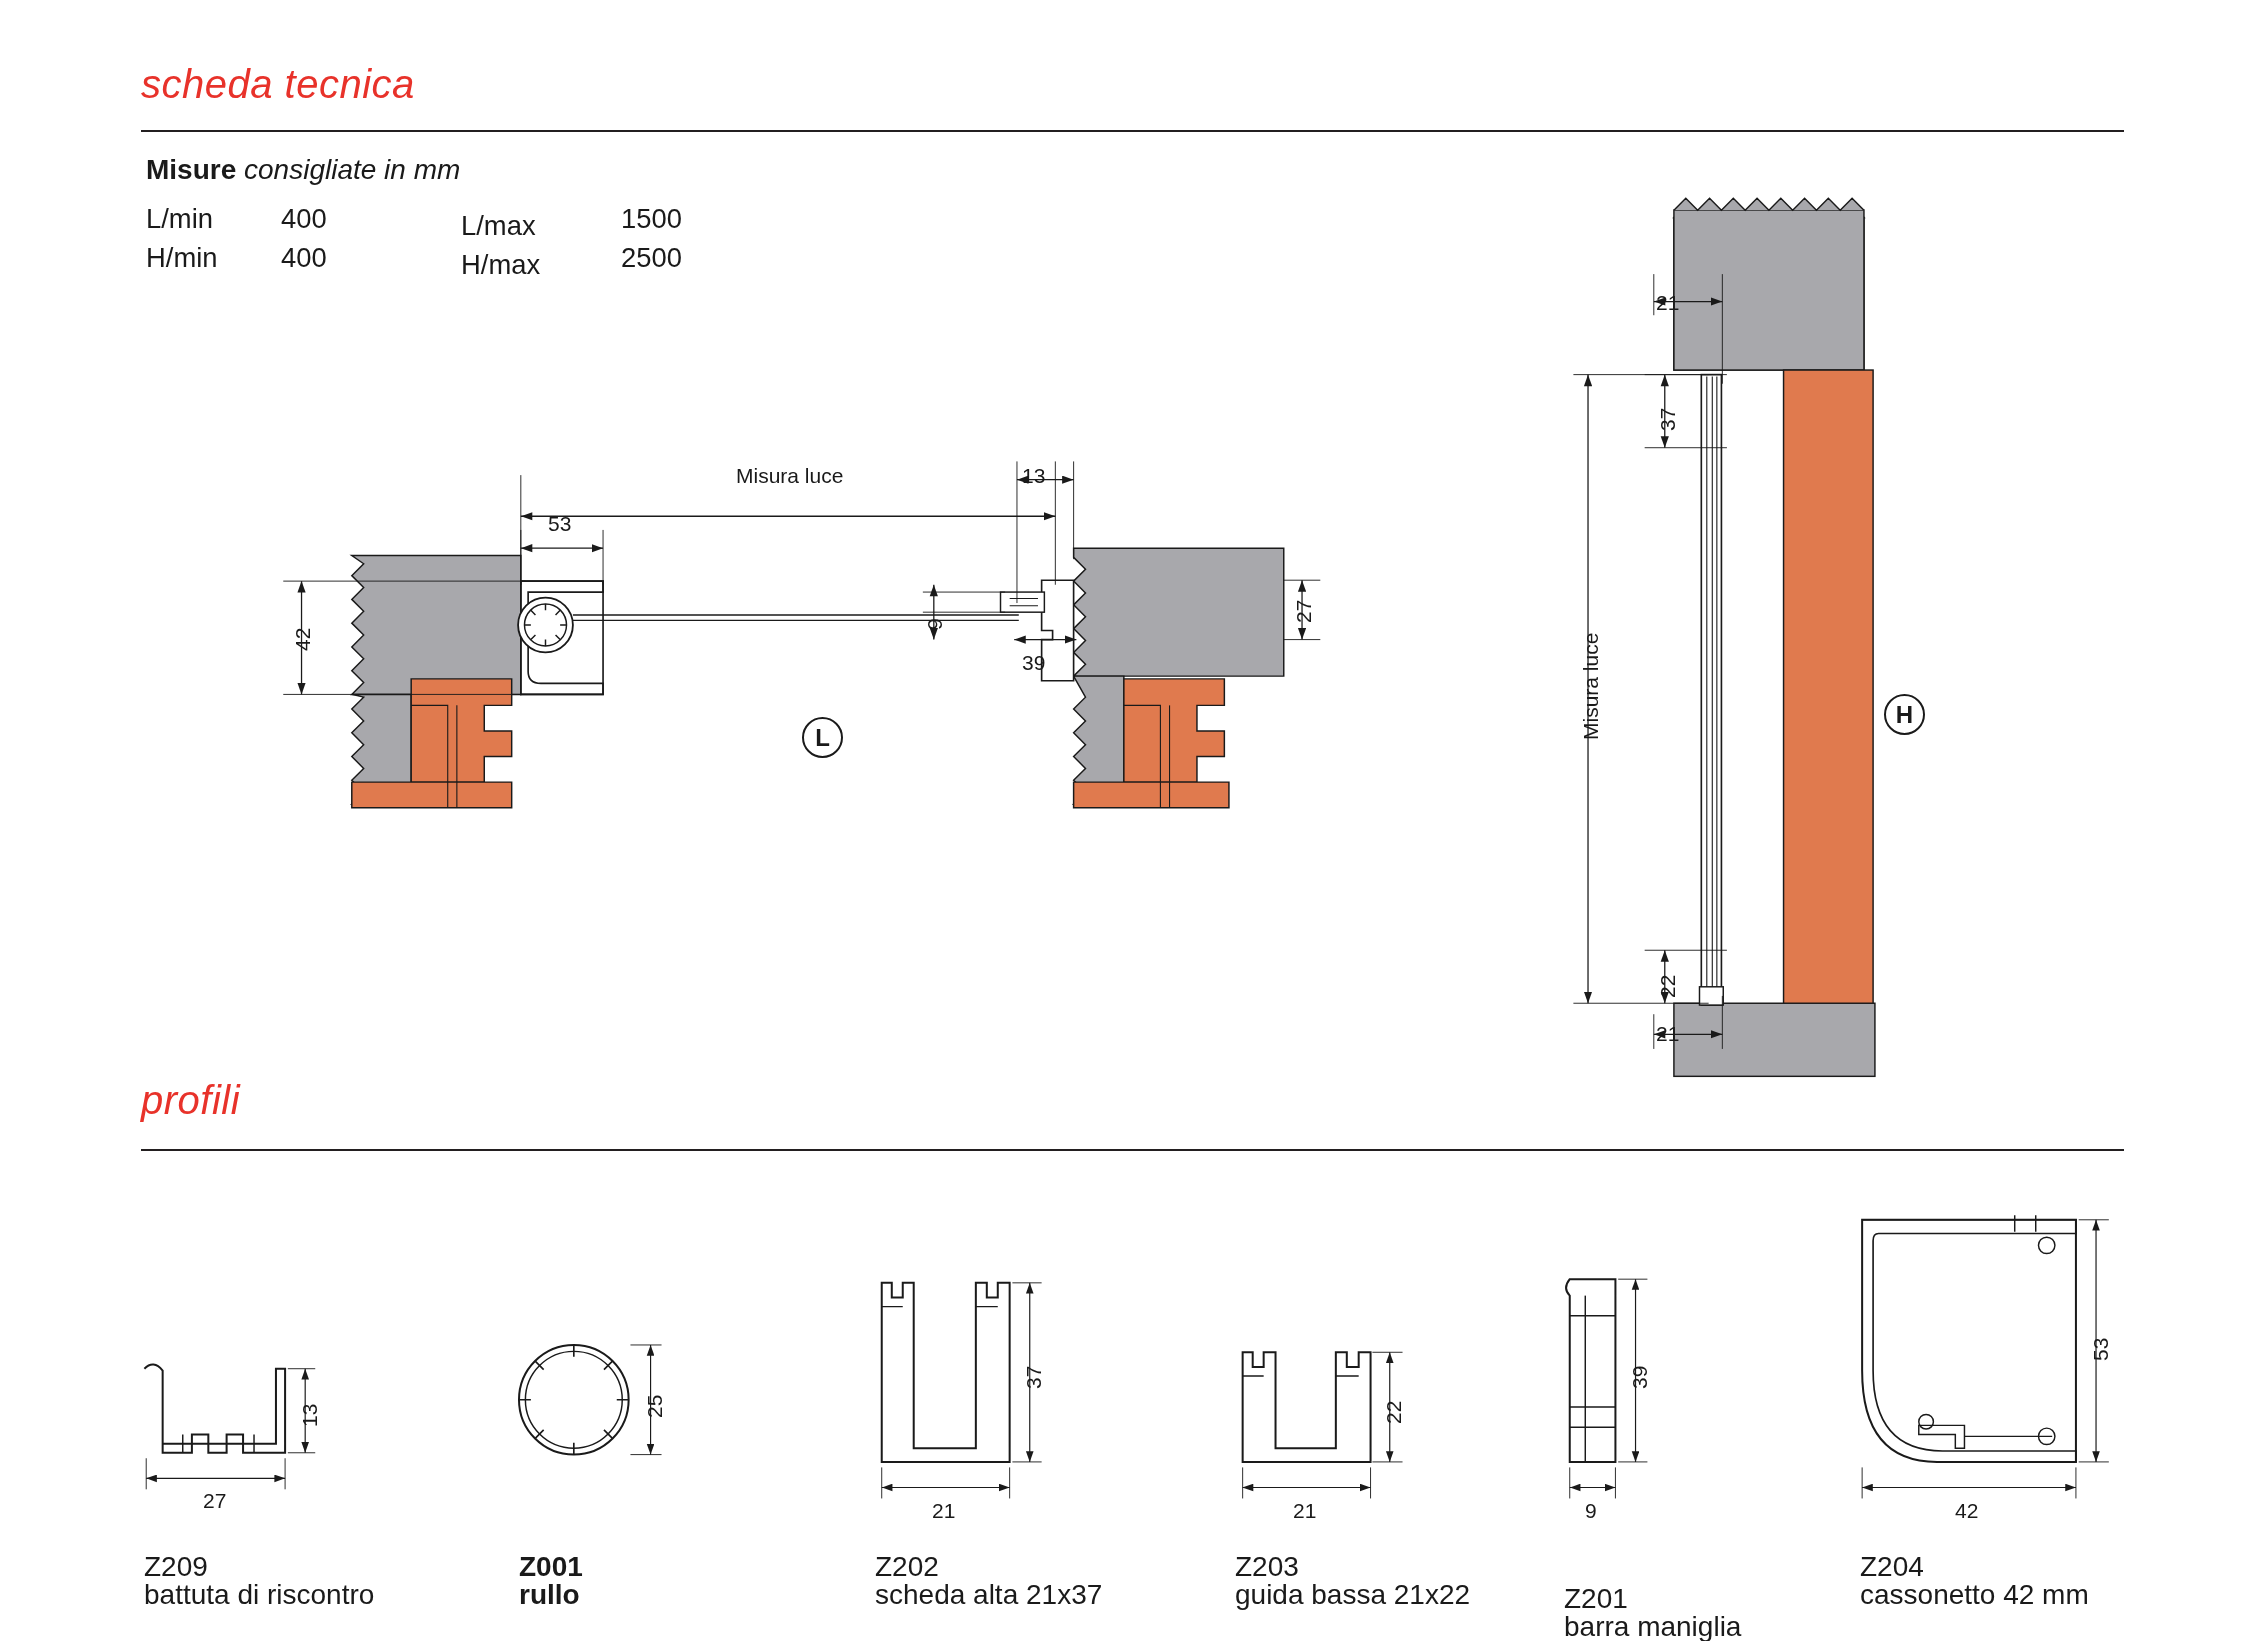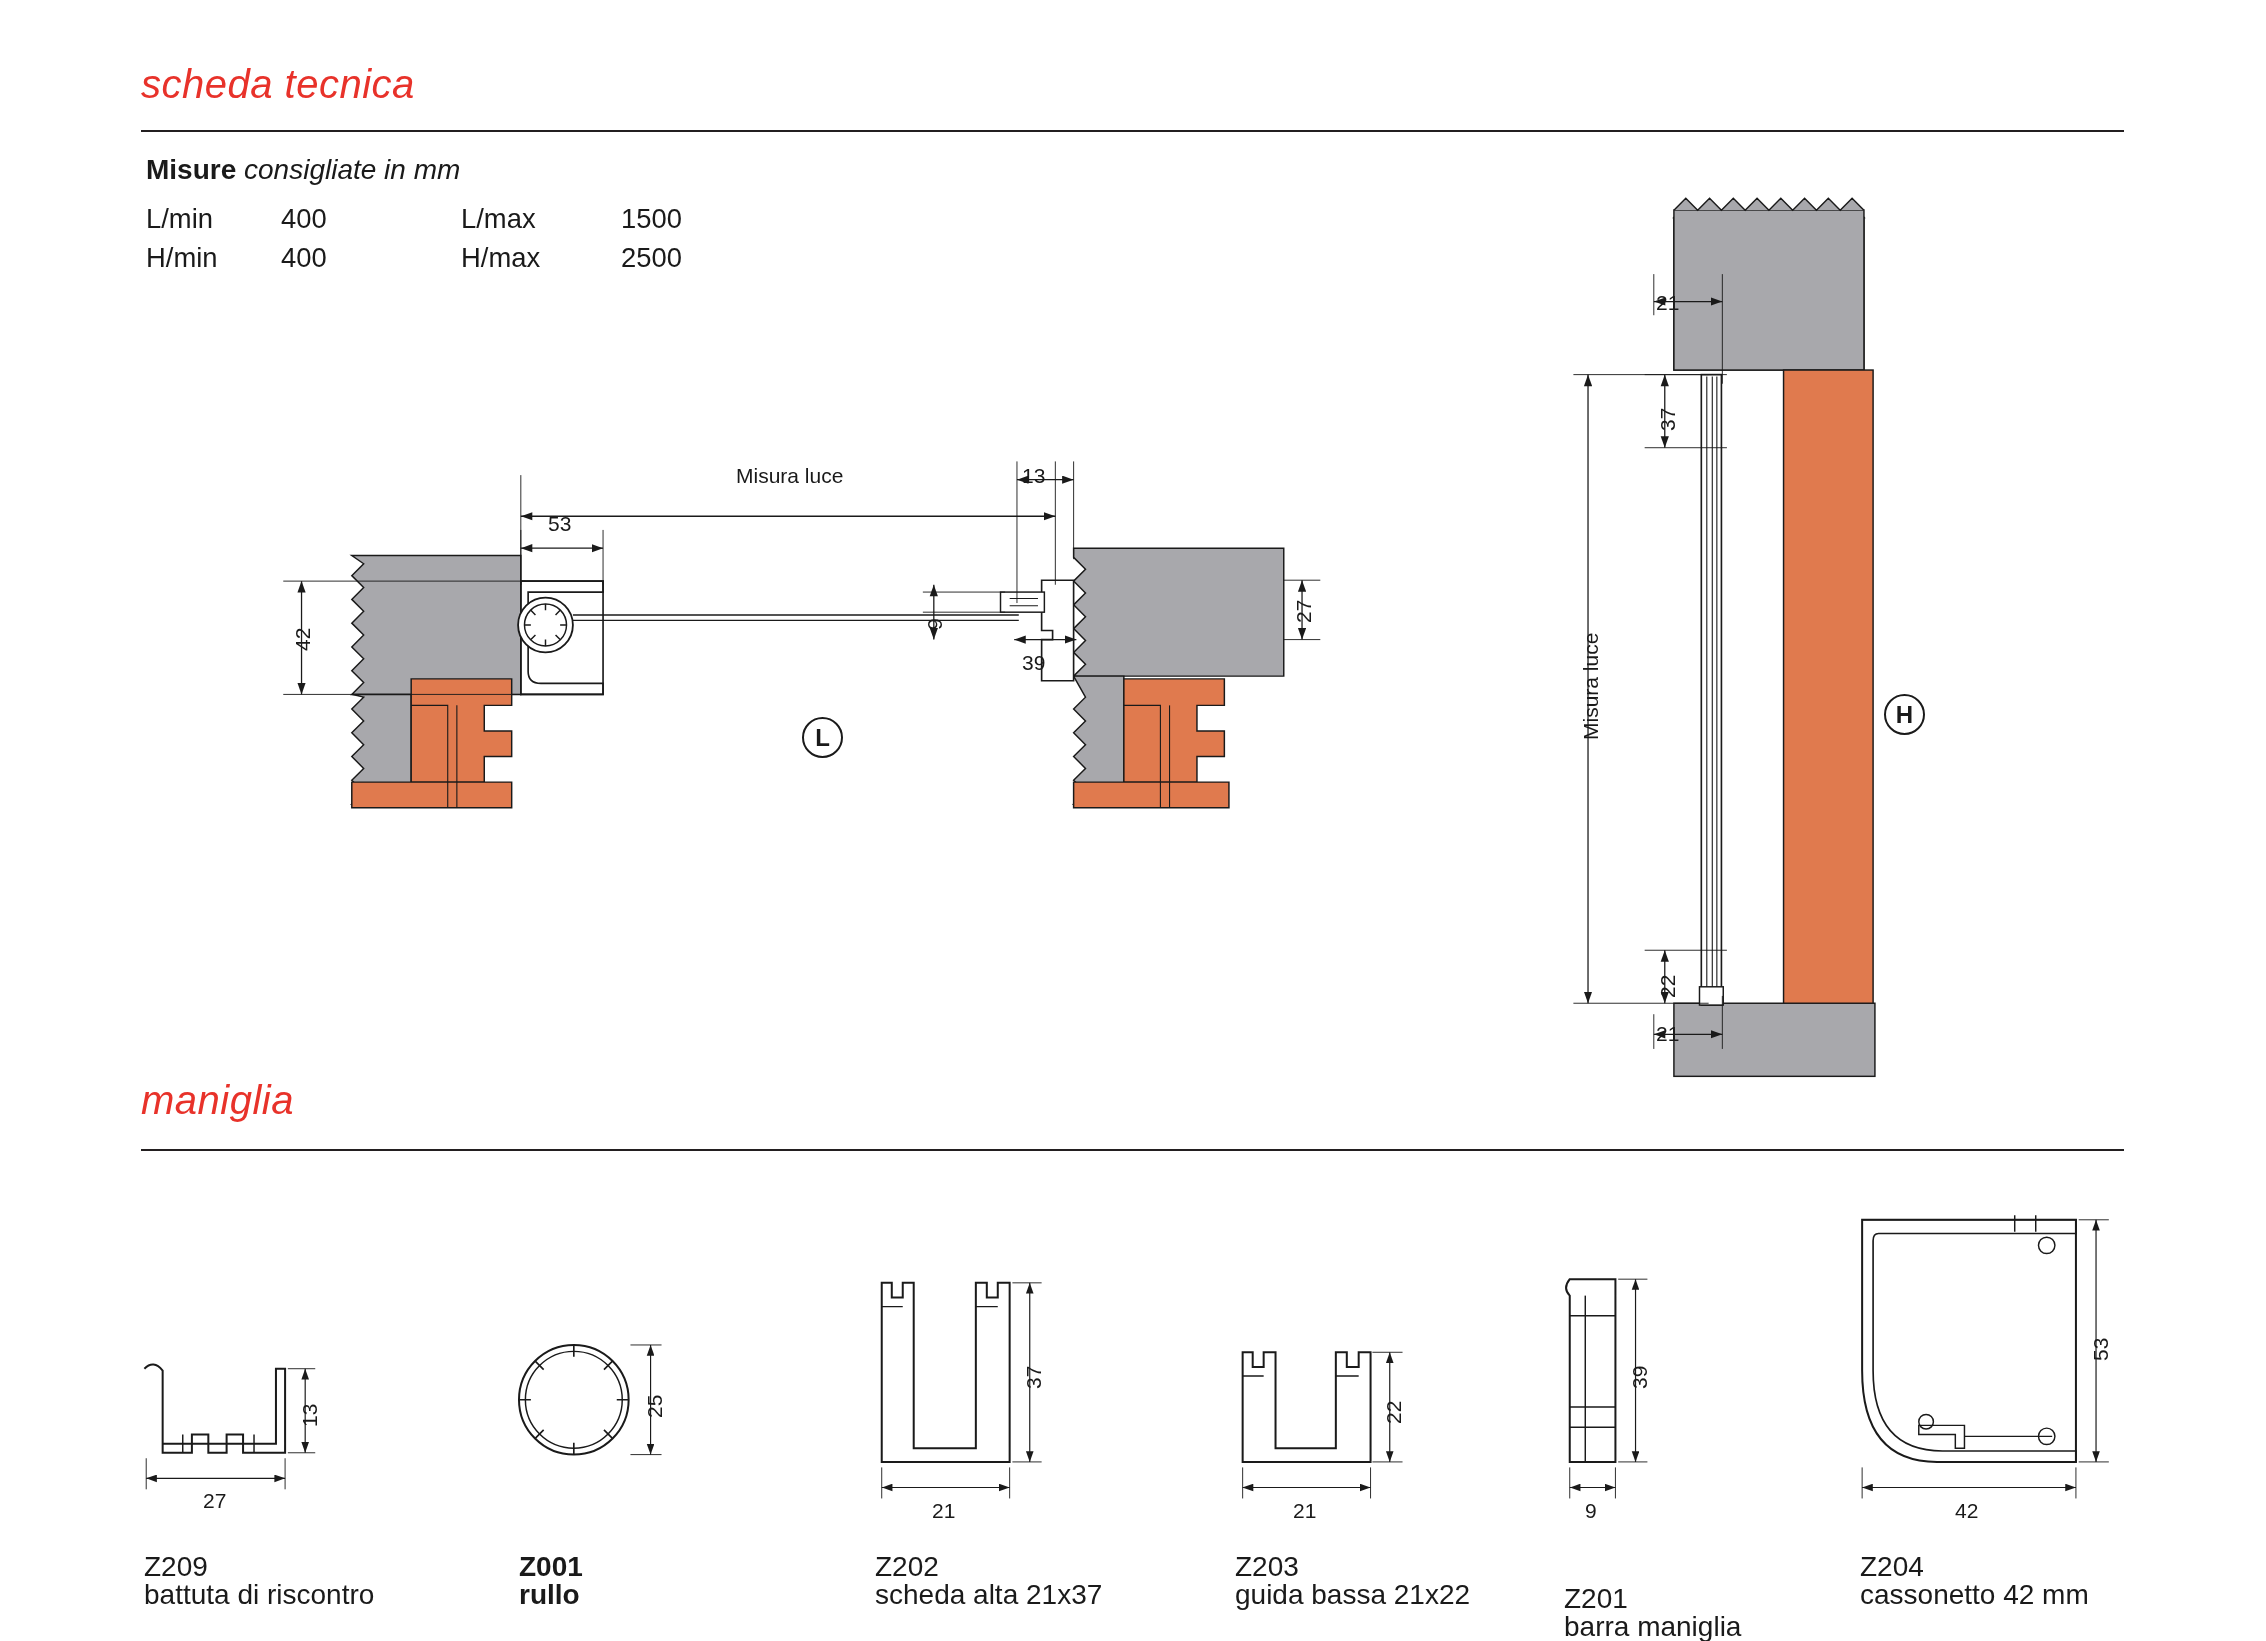--- a/index.html
+++ b/index.html
@@ -56,21 +56,21 @@
     position: absolute;
     left: 146px;
     top: 199px;
     font-size: 27.4px;
     line-height: 39px;
     white-space: nowrap;
   }
   .mis-row { position: relative; height: 39px; }
   .mis-c1 { position: absolute; left: 0; }
   .mis-c2 { position: absolute; left: 135px; }
-  .mis-c3 { position: absolute; left: 315px; }
+  .mis-c3 { position: absolute; left: 315px; margin-top: 7px; }
   .mis-c4 { position: absolute; left: 475px; }
 
   
   .lbl {
     position: absolute;
     font-size: 21px;
     white-space: nowrap;
     color: #1a1a1a;
   }
   .lbl.rot { transform: rotate(-90deg); transform-origin: left top; }
@@ -254,21 +254,21 @@
     <path d="M1885,1090 L1885,1148" stroke="#1a1a1a" stroke-width="1"></path>
   </svg>
 
   <div class="lbl" style="left:1656px; top:291px;">21</div>
   <div class="lbl rot" style="left:1656px; top:431px;">37</div>
   <div class="lbl rot" style="left:1579px; top:740px;">Misura luce</div>
   <div class="lbl rot" style="left:1656px; top:998px;">22</div>
   <div class="lbl" style="left:1656px; top:1022px;">21</div>
   <div class="circ-lbl" style="left:1884px; top:694px;">H</div>
 
-  <div class="section-title" id="title-profili">maniglia</div>
+  <div class="section-title" id="title-profili">profili</div>
   <div class="rule" id="rule-profili"></div>
 
   <svg width="2266" height="1641" viewBox="0 0 2480 1796">
 
     <g>
       <path d="M158,1498 Q168,1488 178,1500 L178,1590 L210,1590 L210,1570
                L228,1570 L228,1590 L248,1590 L248,1570 L266,1570 L266,1590
                L312,1590 L312,1498 L302,1498 L302,1580 L178,1580" fill="none" stroke="#1a1a1a" stroke-width="2.2"></path>
       <path d="M200,1570 L200,1590 M278,1570 L278,1590" stroke="#1a1a1a" stroke-width="1.6"></path>
 

